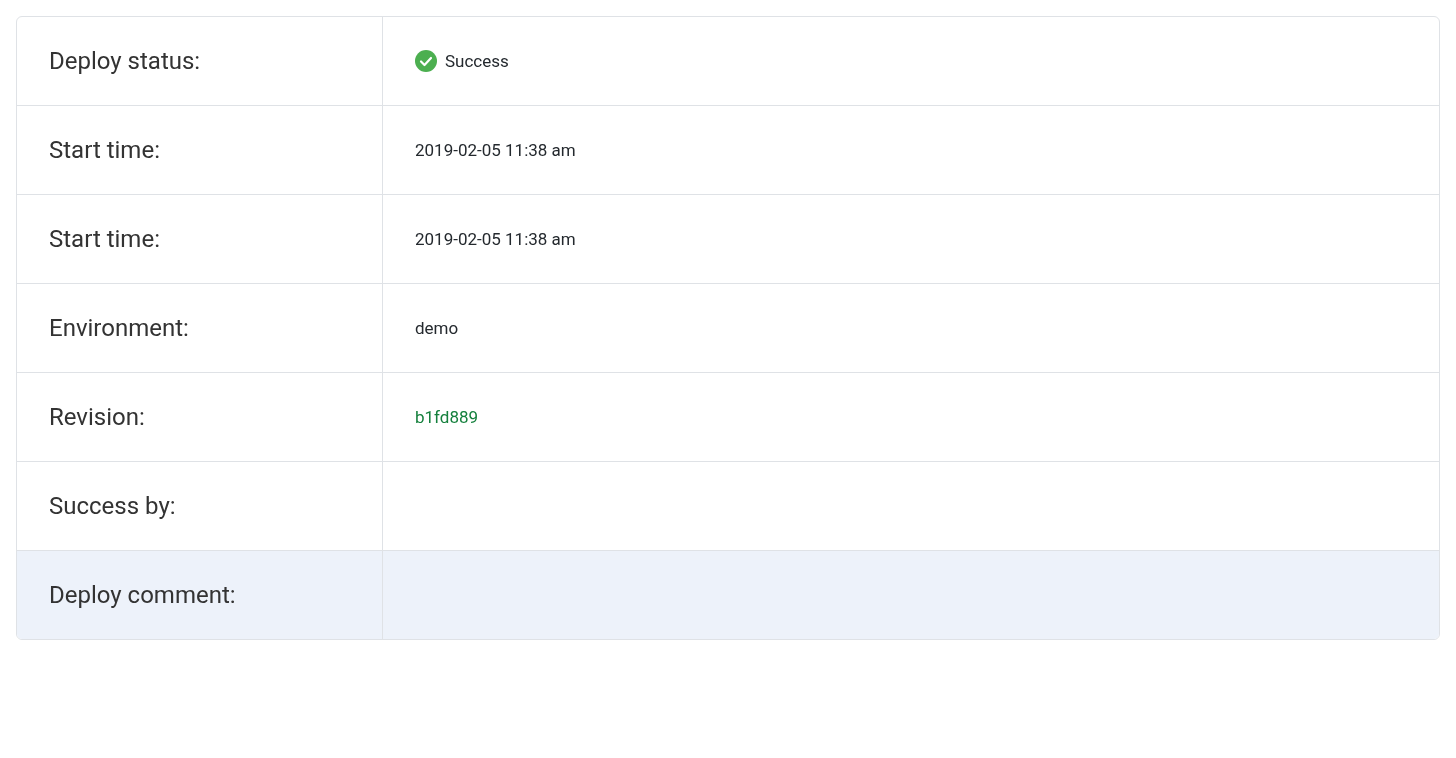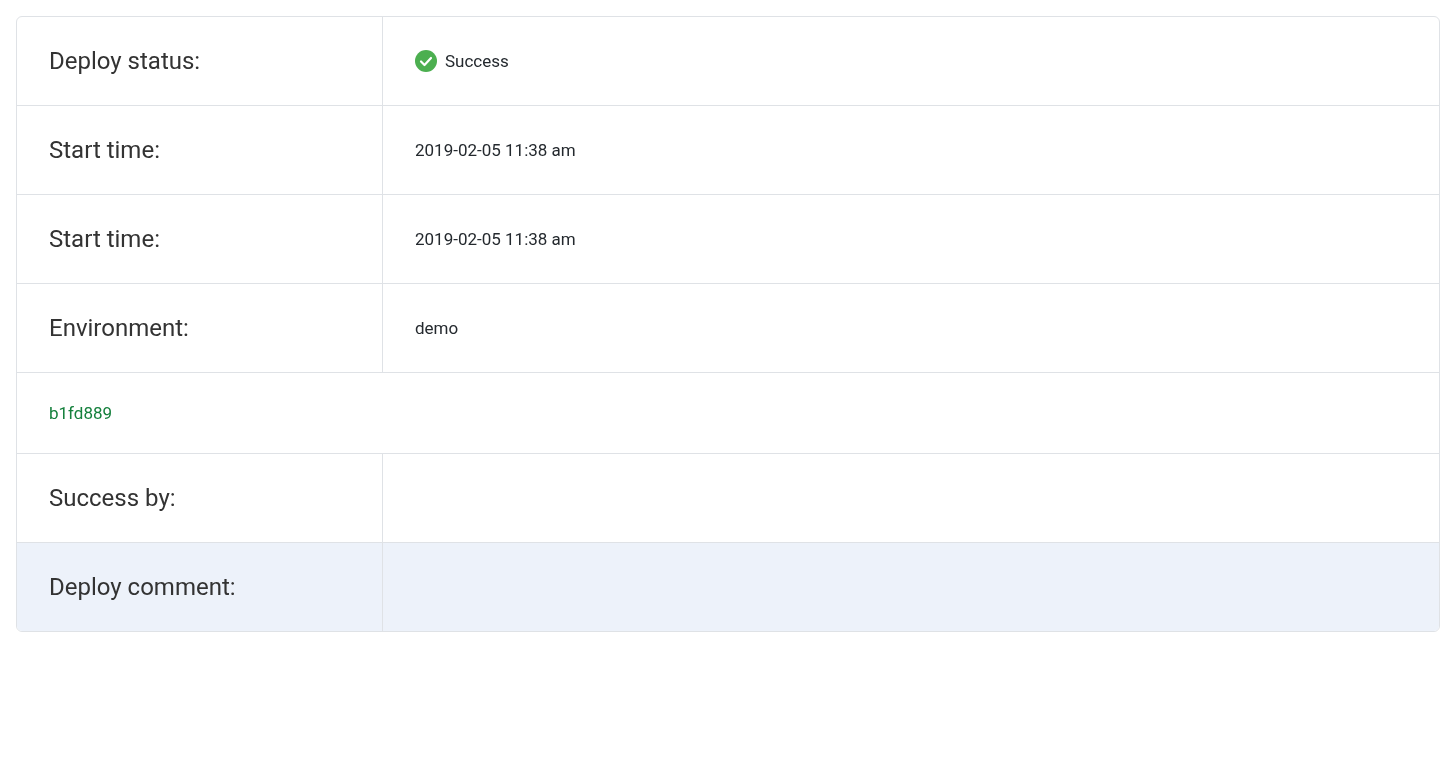--- a/index.html
+++ b/index.html
@@ -93,20 +93,21 @@
     <div class="deploy-label">Start time:</div>
     <div class="deploy-value">2019-02-05 11:38 am</div>
   </div>
 
   <div class="deploy-row">
     <div class="deploy-label">Environment:</div>
     <div class="deploy-value">demo</div>
   </div>
 
   <div class="deploy-row">
+    <div class="deploy-label">Revision:</div>
     <div class="deploy-value">
       <a class="link">b1fd889</a>
     </div>
   </div>
 
   <div class="deploy-row">
     <div class="deploy-label">Success by:</div>
   </div>
 
   <div class="deploy-row highlighted">

